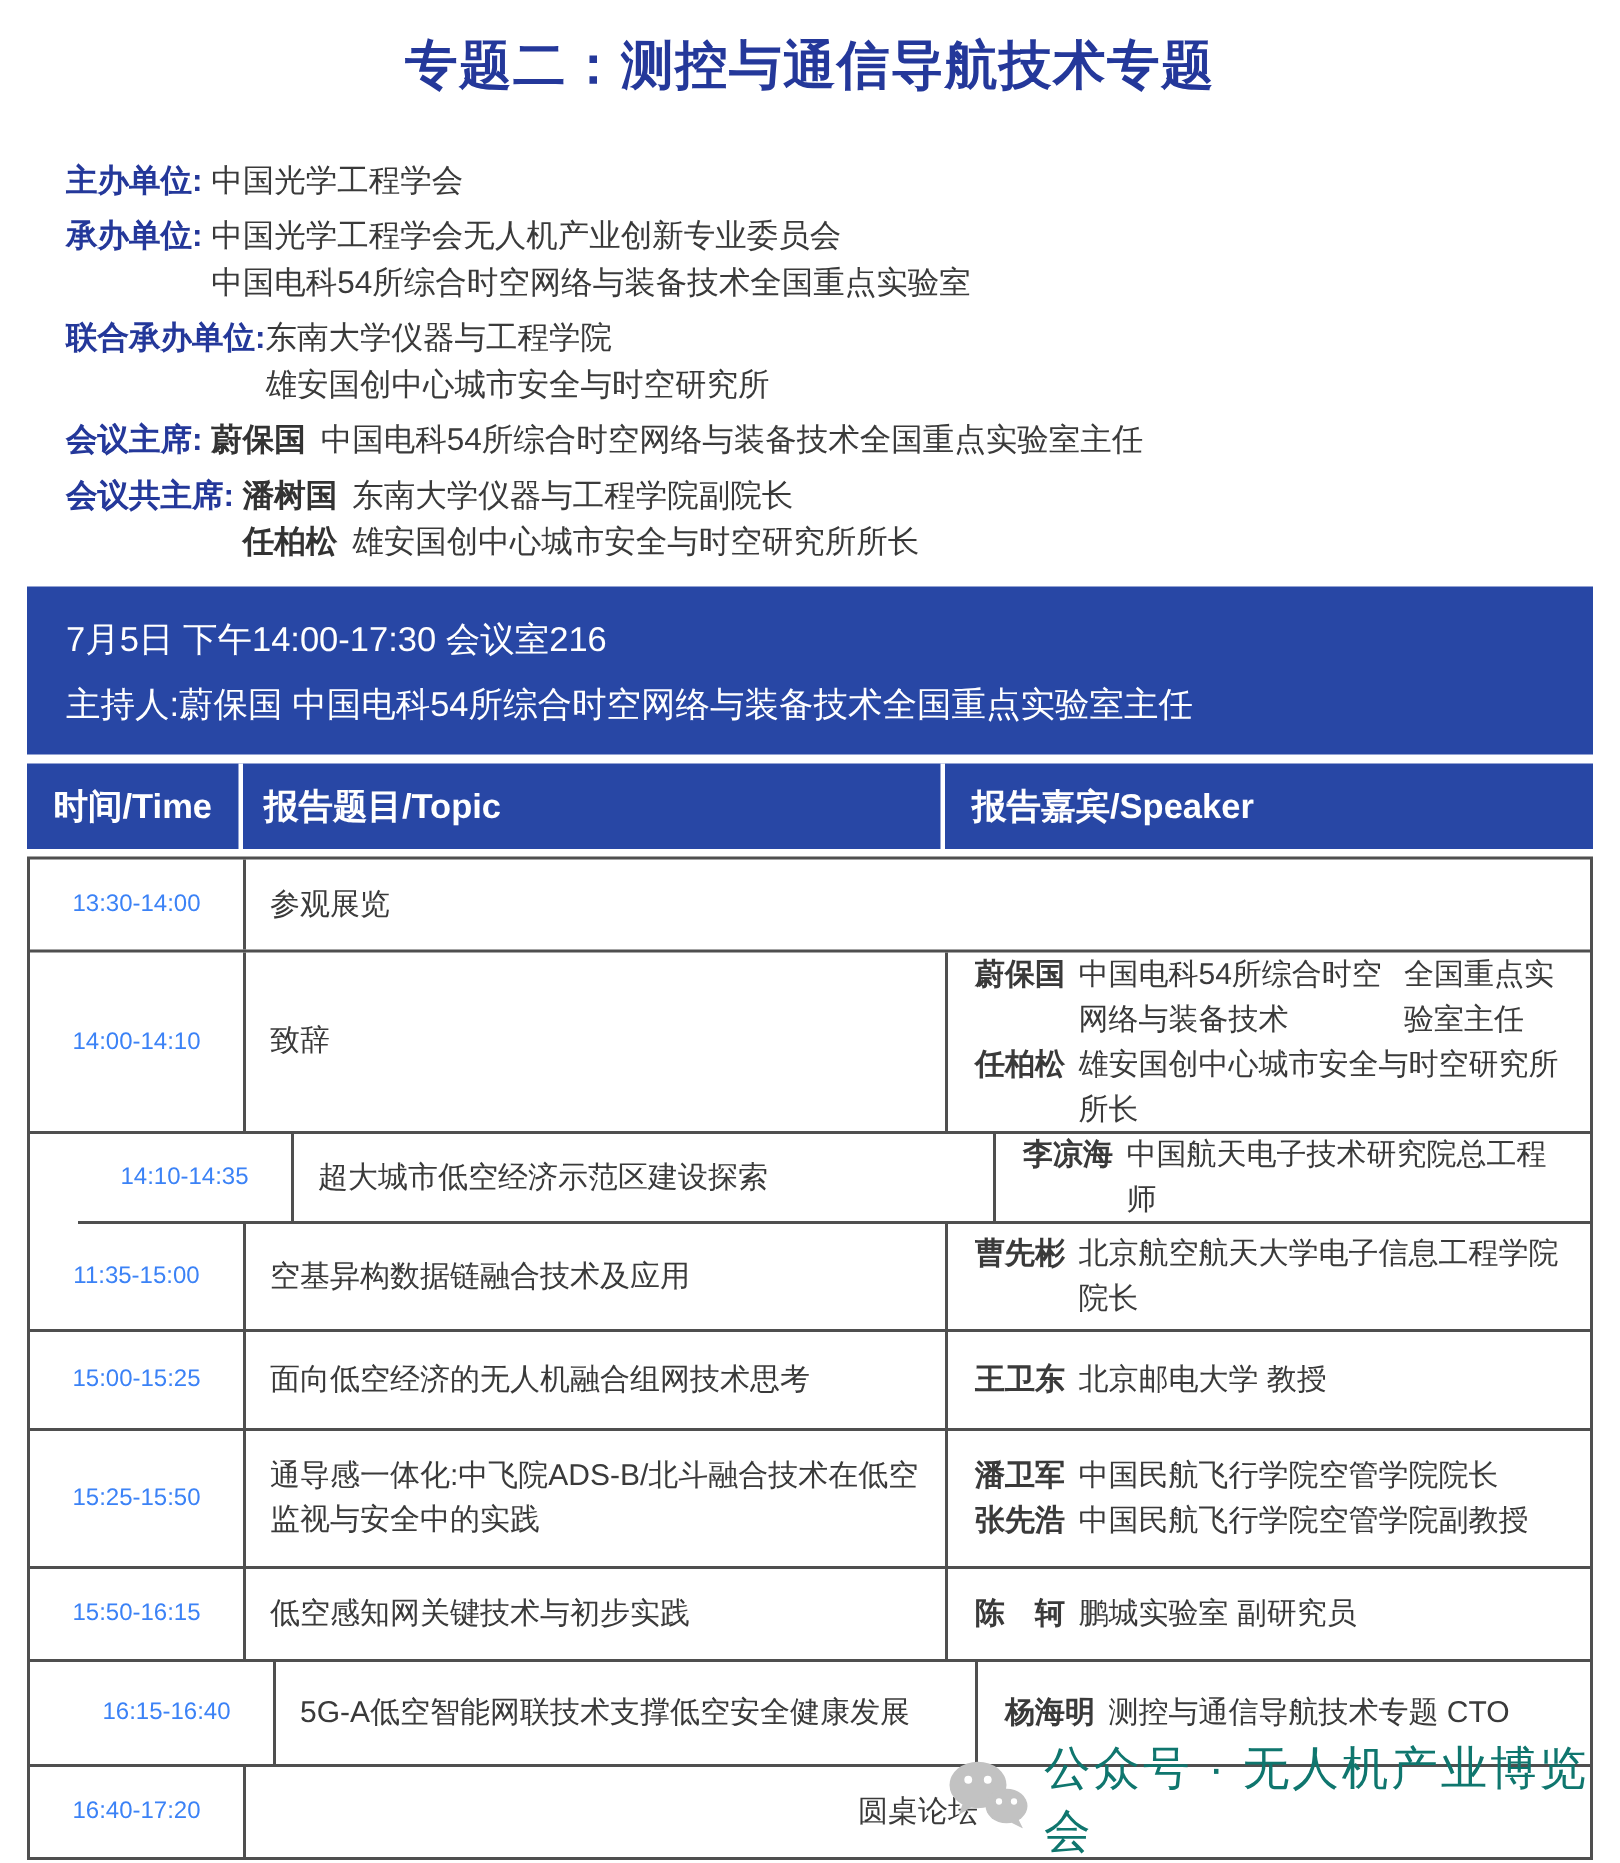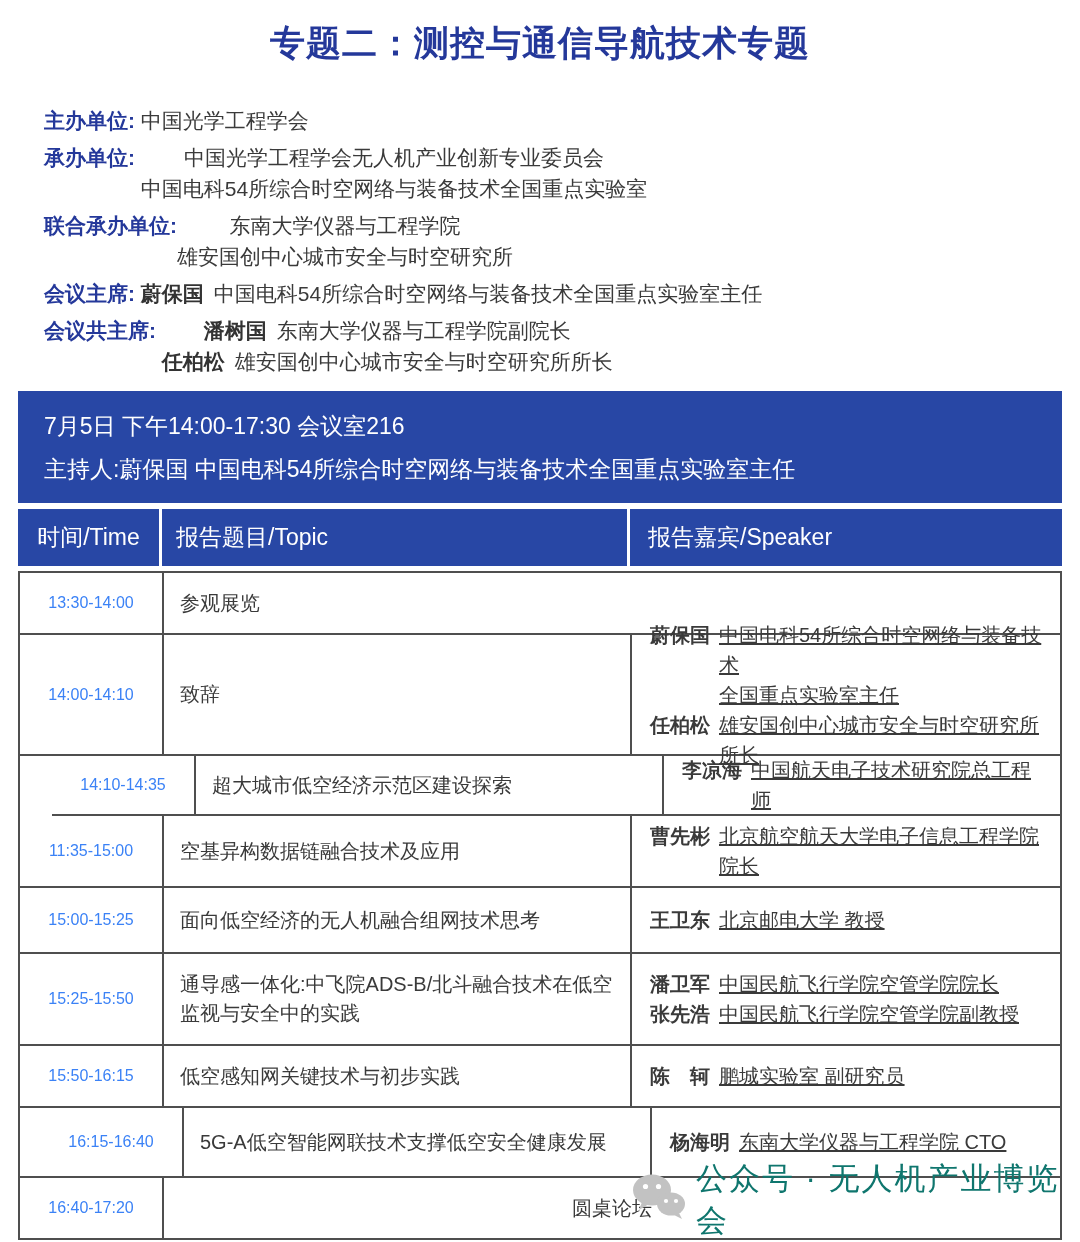--- a/index.html
+++ b/index.html
@@ -9,33 +9,33 @@
   }
   .title{
     text-align:center;margin:20px 0 0 0;font-size:35px;font-weight:bold;
     color:#24389a;letter-spacing:1px;
   }
   
   .info{margin:38px 0 0 44px;font-size:21px;line-height:31px;}
   .info-group{display:flex;margin-bottom:6px;align-items:flex-start;}
   .info-label{color:#24389a;font-weight:bold;white-space:pre;flex:0 0 auto;}
   .info-rows{display:flex;flex-direction:column;}
-  .info-row{display:flex;justify-content:center;}
+  .info-row{display:flex;}
   .info-name{font-weight:bold;color:#333;margin-right:10px;white-space:pre;}
   .info-text{color:#3a3a3a;}
   
   .banner{
     margin:14px 18px 0 18px;height:112px;background:#2847a5;color:#ffffff;
     box-sizing:border-box;padding:20px 20px 0 26px;font-weight:normal;font-size:23px;
   }
   .banner-line1{line-height:30px;}
   .banner-line2{line-height:30px;margin-top:13px;}
   
   .tbl{margin:6px 18px 0 18px;}
-  .t-head{display:flex;height:57px;background:#2847a5;color:#fff;font-weight:normal;font-size:23px;}
+  .t-head{display:flex;height:57px;background:#2847a5;color:#fff;font-weight:bold;font-size:23px;}
   .h-cell{display:flex;align-items:center;box-sizing:border-box;}
   .h-time{width:144px;justify-content:center;border-right:3px solid #ffffff;}
   .h-topic{width:468px;padding-left:14px;border-right:3px solid #ffffff;}
   .h-speaker{flex:1;padding-left:18px;}
   .t-body{margin-top:5px;border:2px solid #4f4f4f;}
   .t-row{display:flex;box-sizing:border-box;border-bottom:2px solid #4f4f4f;align-items:stretch;}
   .t-row:last-child{border-bottom:none;}
   .t-time{
     width:144px;flex:0 0 auto;border-right:2px solid #4f4f4f;display:flex;
     align-items:center;justify-content:center;font-size:16px;color:#3b82f6;box-sizing:border-box;
@@ -45,21 +45,21 @@
     padding:0 16px;font-size:20px;line-height:29px;color:#3a3a3a;box-sizing:border-box;
   }
   .t-topic.merged{flex:1 1 auto;width:auto;border-right:none;}
   .t-topic.centered{justify-content:center;}
   .t-speaker{
     flex:1 1 auto;display:flex;flex-direction:column;justify-content:center;
     padding:4px 10px 4px 18px;font-size:20px;line-height:30px;color:#3a3a3a;box-sizing:border-box;
   }
   .spk{display:flex;align-items:flex-start;}
   .spk-name{font-weight:bold;white-space:pre;margin-right:9px;flex:0 0 auto;}
-  .spk-lines{display:flex;flex-direction:column;text-decoration:underline;}
+  .spk-lines{display:flex;flex-direction:row;}
   
   .watermark{
     position:absolute;left:632px;top:1172px;height:56px;display:flex;align-items:center;
     color:#0f766e;font-size:31px;letter-spacing:2px;pointer-events:none;
   }
   .wm-icon{margin-right:10px;flex:0 0 auto;}
 </style>
 </head>
 <body>
 
@@ -237,21 +237,21 @@
       </div>
       <div class="t-row" style="height: 70px; padding-left: 20px;">
         <div class="t-time">16:15-16:40</div>
         <div class="t-topic">
           <span class="topic-text">5G-A低空智能网联技术支撑低空安全健康发展</span>
         </div>
         <div class="t-speaker">
           <div class="spk">
             <span class="spk-name">杨海明</span>
             <span class="spk-lines">
-              <span class="spk-line">东南大学仪器与工程学院 CTO</span>
+              <span class="spk-line">测控与通信导航技术专题 CTO</span>
             </span>
           </div>
         </div>
       </div>
       <div class="t-row" style="height: 60px;">
         <div class="t-time">16:40-17:20</div>
         <div class="t-topic merged centered">
           <span class="topic-text">圆桌论坛</span>
         </div>
       </div>

